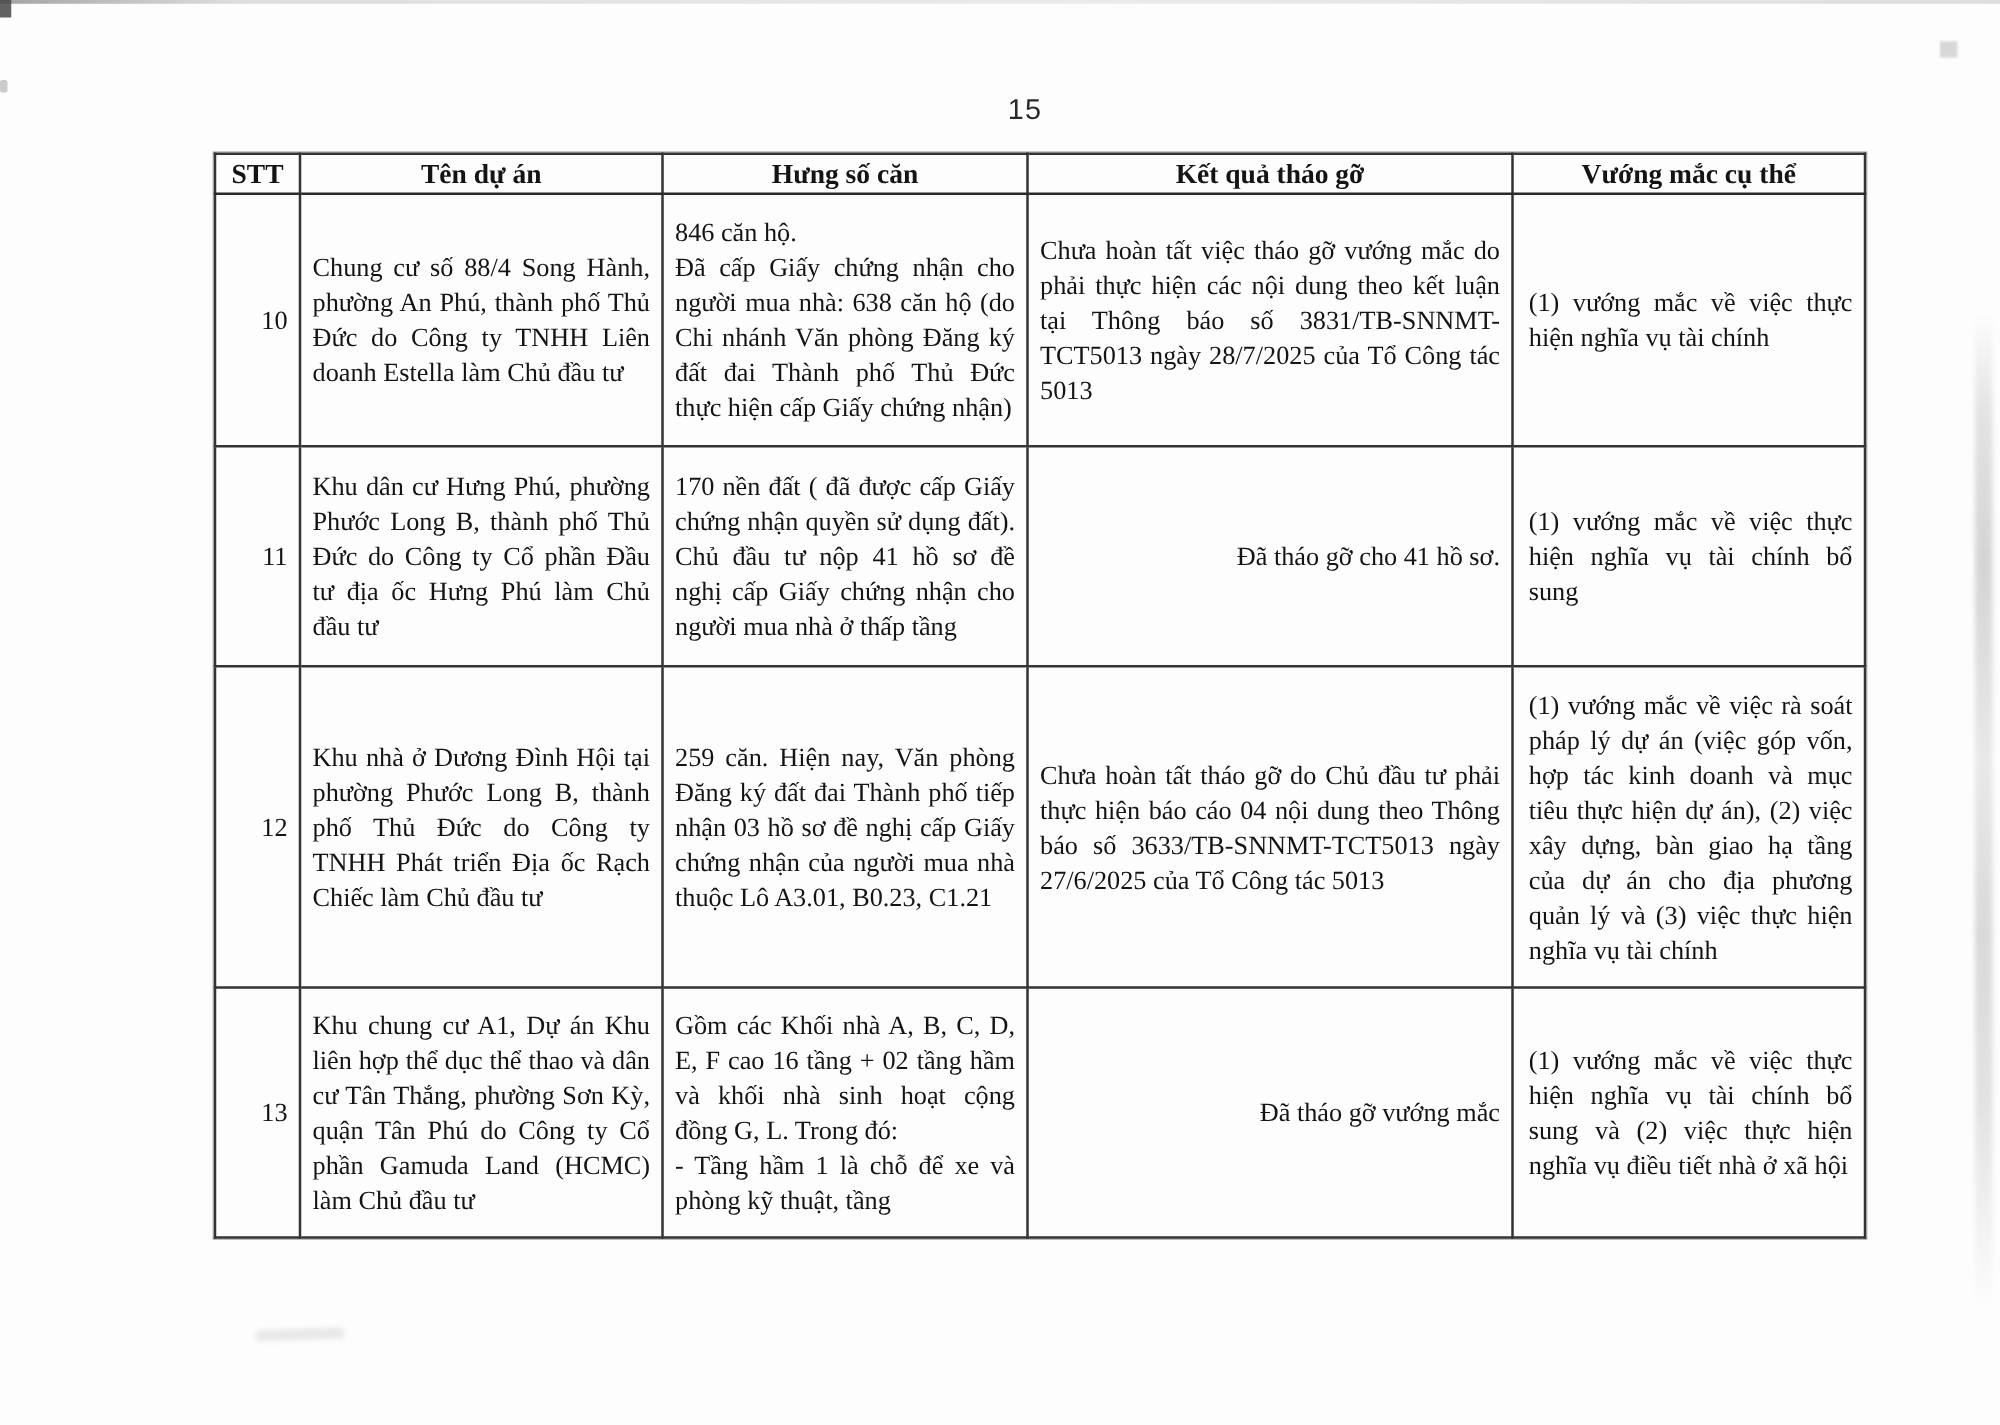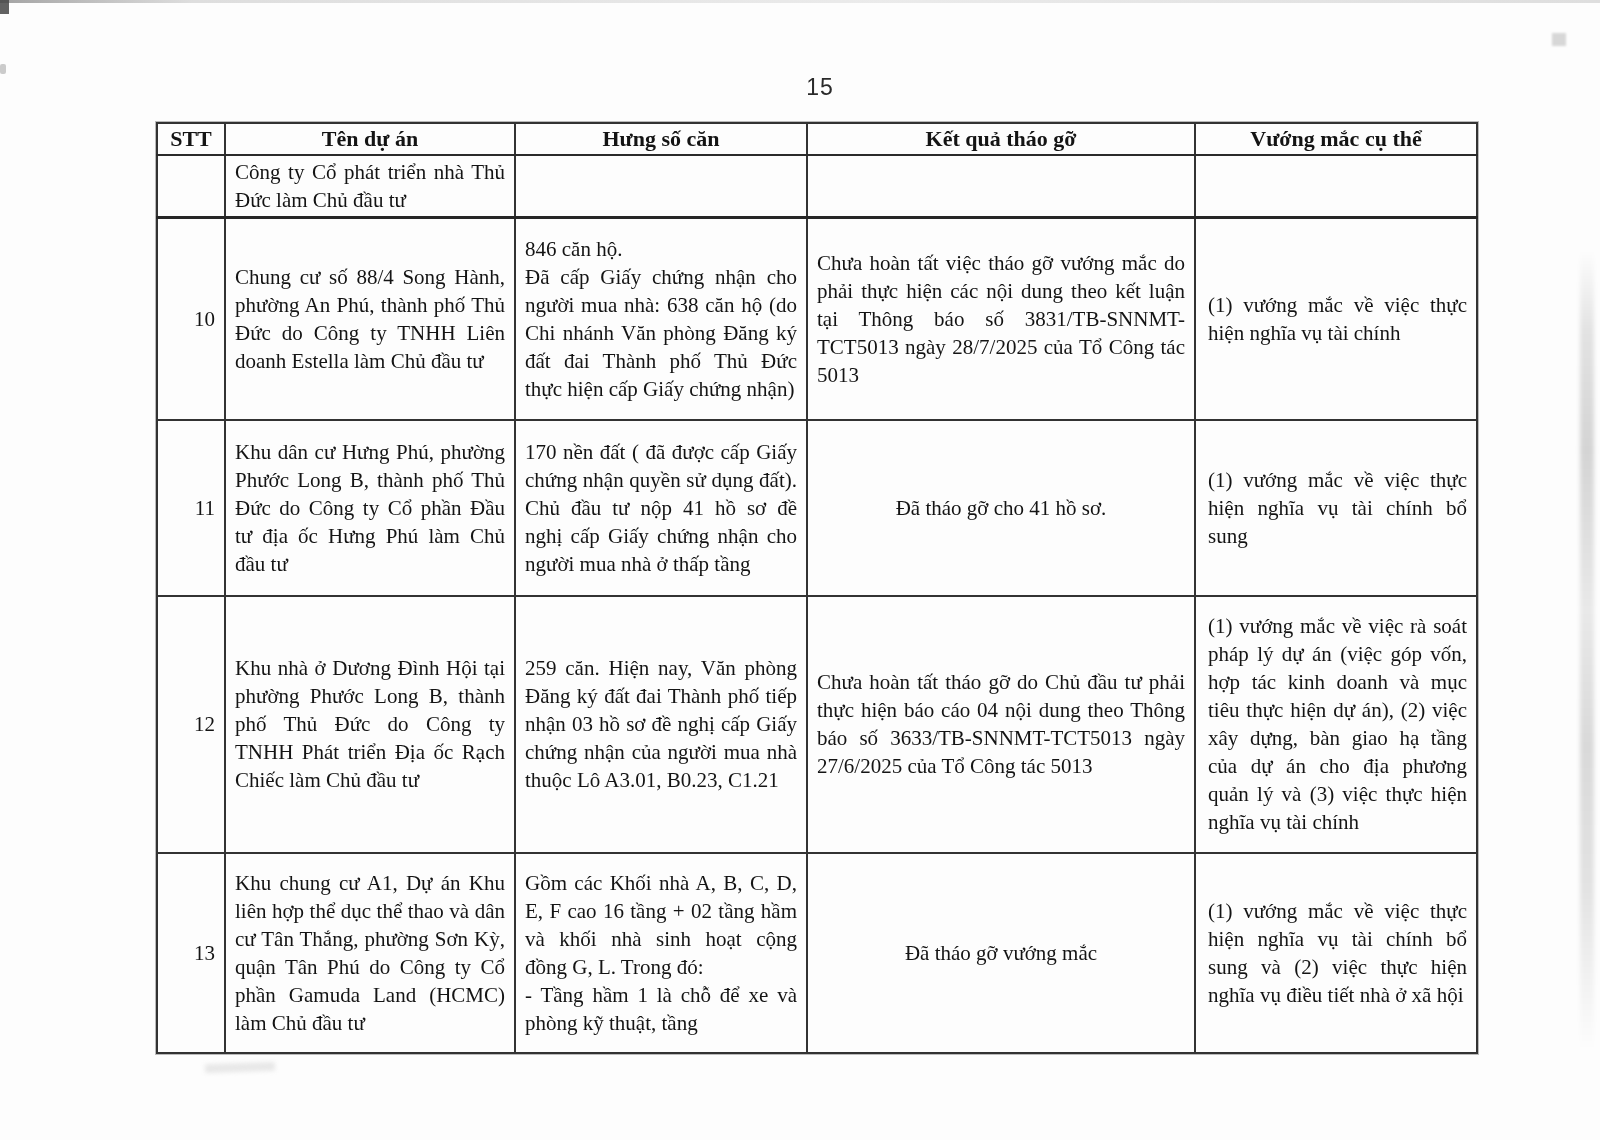--- a/index.html
+++ b/index.html
@@ -49,21 +49,21 @@
 
   
   .pageno {
     position: absolute; left: 0; top: 74px; width: 1640px;
     text-align: center;
     font-family: "Liberation Sans", "DejaVu Sans", sans-serif;
     font-size: 23px; color: #2a2a2a; letter-spacing: 1px;
   }
 
   
-  .tbl-wrap { position: absolute; left: 156px; top: 122px; width: 1334px; }
+  .tbl-wrap { position: absolute; left: 171px; top: 122px; width: 1334px; }
   table.doc {
     width: 1320px;
     border-collapse: collapse;
     table-layout: fixed;
     border: 2px solid #2c2c2c;
     outline: 1px solid rgba(60,60,60,.35);
   }
   table.doc th, table.doc td {
     border: 2px solid #333333;
     padding: 2px 9px;
@@ -77,21 +77,21 @@
     font-weight: bold;
     font-size: 22px;
     text-align: center;
     vertical-align: middle;
     padding: 1px 4px;
     border-bottom-color: #2a2a2a;
   }
   tr.cont td { border-bottom: 3px solid #262626; }
   td.stt { text-align: right; }
   td.just { text-align: justify; text-justify: inter-word; }
-  td.left { text-align: center; }
+  td.left { text-align: right; }
   td.vt { vertical-align: top; }
   td p { margin: 0; }
 </style>
 </head>
 <body>
 
 <div class="page">
 
   <div class="artifact top-hairline"></div>
   <div class="artifact corner-chip"></div>
@@ -115,29 +115,20 @@
         <tr style="height:30px">
           <th>STT</th>
           <th>Tên dự án</th>
           <th>Hưng số căn</th>
           <th>Kết quả tháo gỡ</th>
           <th>Vướng mắc cụ thể</th>
         </tr>
       </thead>
       <tbody>
 
-        <tr class="cont" style="height:58px">
-          <td class="stt"></td>
-          <td class="just vt">
-            <p>Công ty Cổ phát triển nhà Thủ Đức làm Chủ đầu tư</p>
-          </td>
-          <td></td>
-          <td></td>
-          <td></td>
-        </tr>
 
         <tr style="height:202px">
           <td class="stt">10</td>
           <td class="just">
             <p>Chung cư số 88/4 Song Hành, phường An Phú, thành phố Thủ Đức do Công ty TNHH Liên doanh Estella làm Chủ đầu tư</p>
           </td>
           <td class="just vt">
             <p>846 căn hộ.</p>
             <p>Đã cấp Giấy chứng nhận cho người mua nhà: 638 căn hộ (do Chi nhánh Văn phòng Đăng ký đất đai Thành phố Thủ Đức thực hiện cấp Giấy chứng nhận)</p>
           </td>

